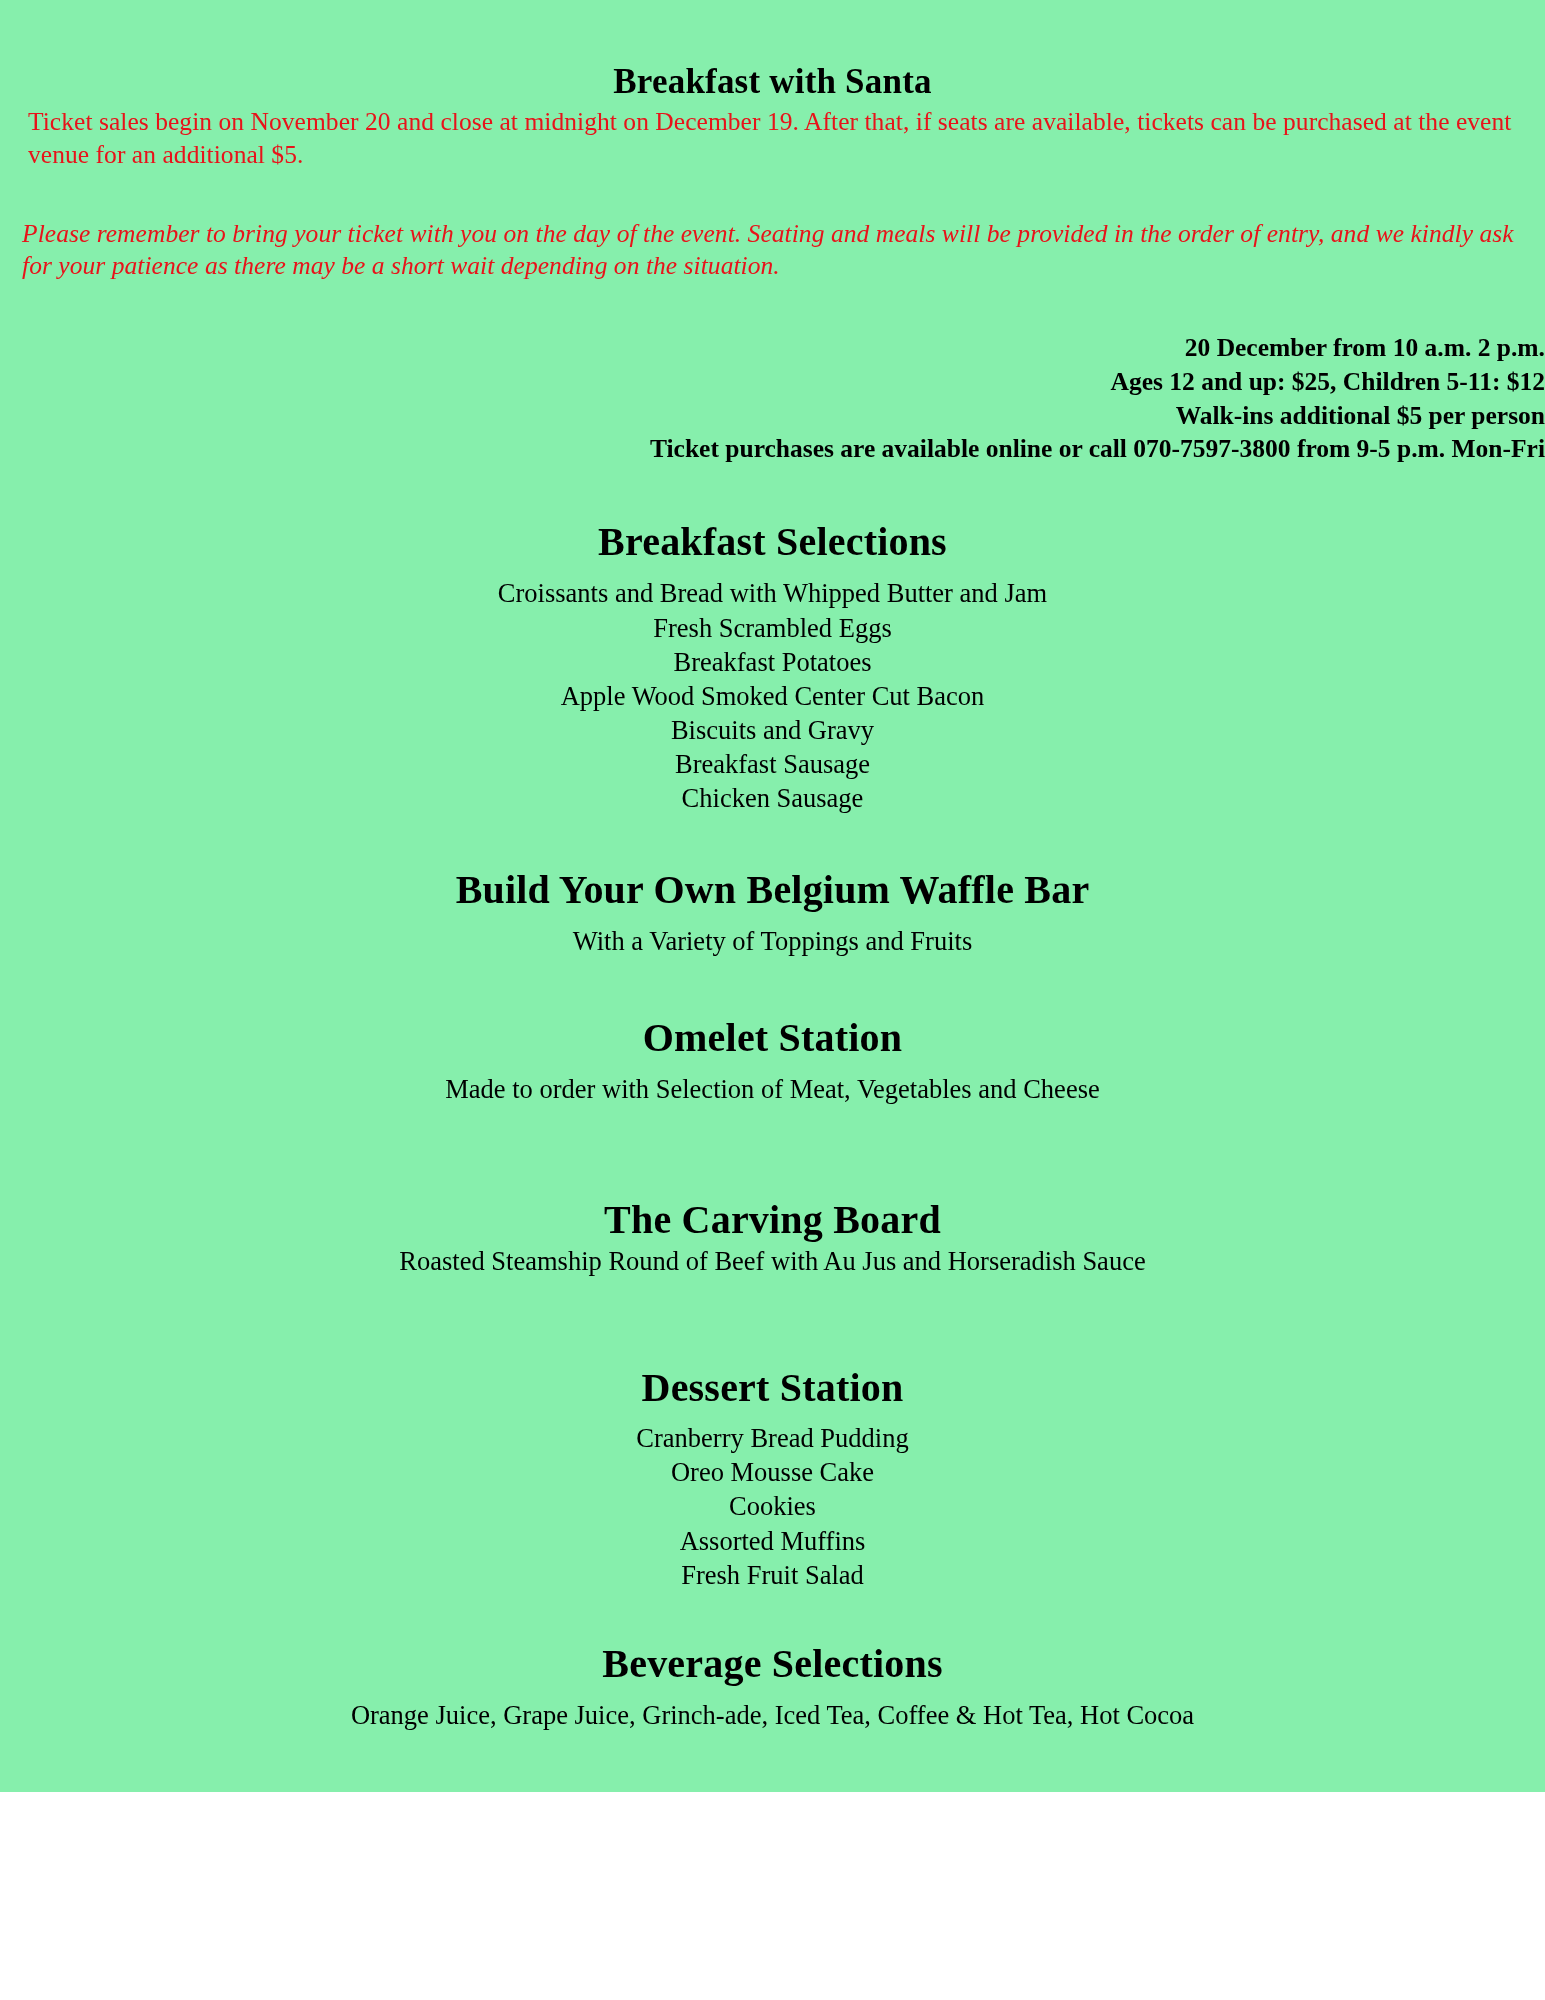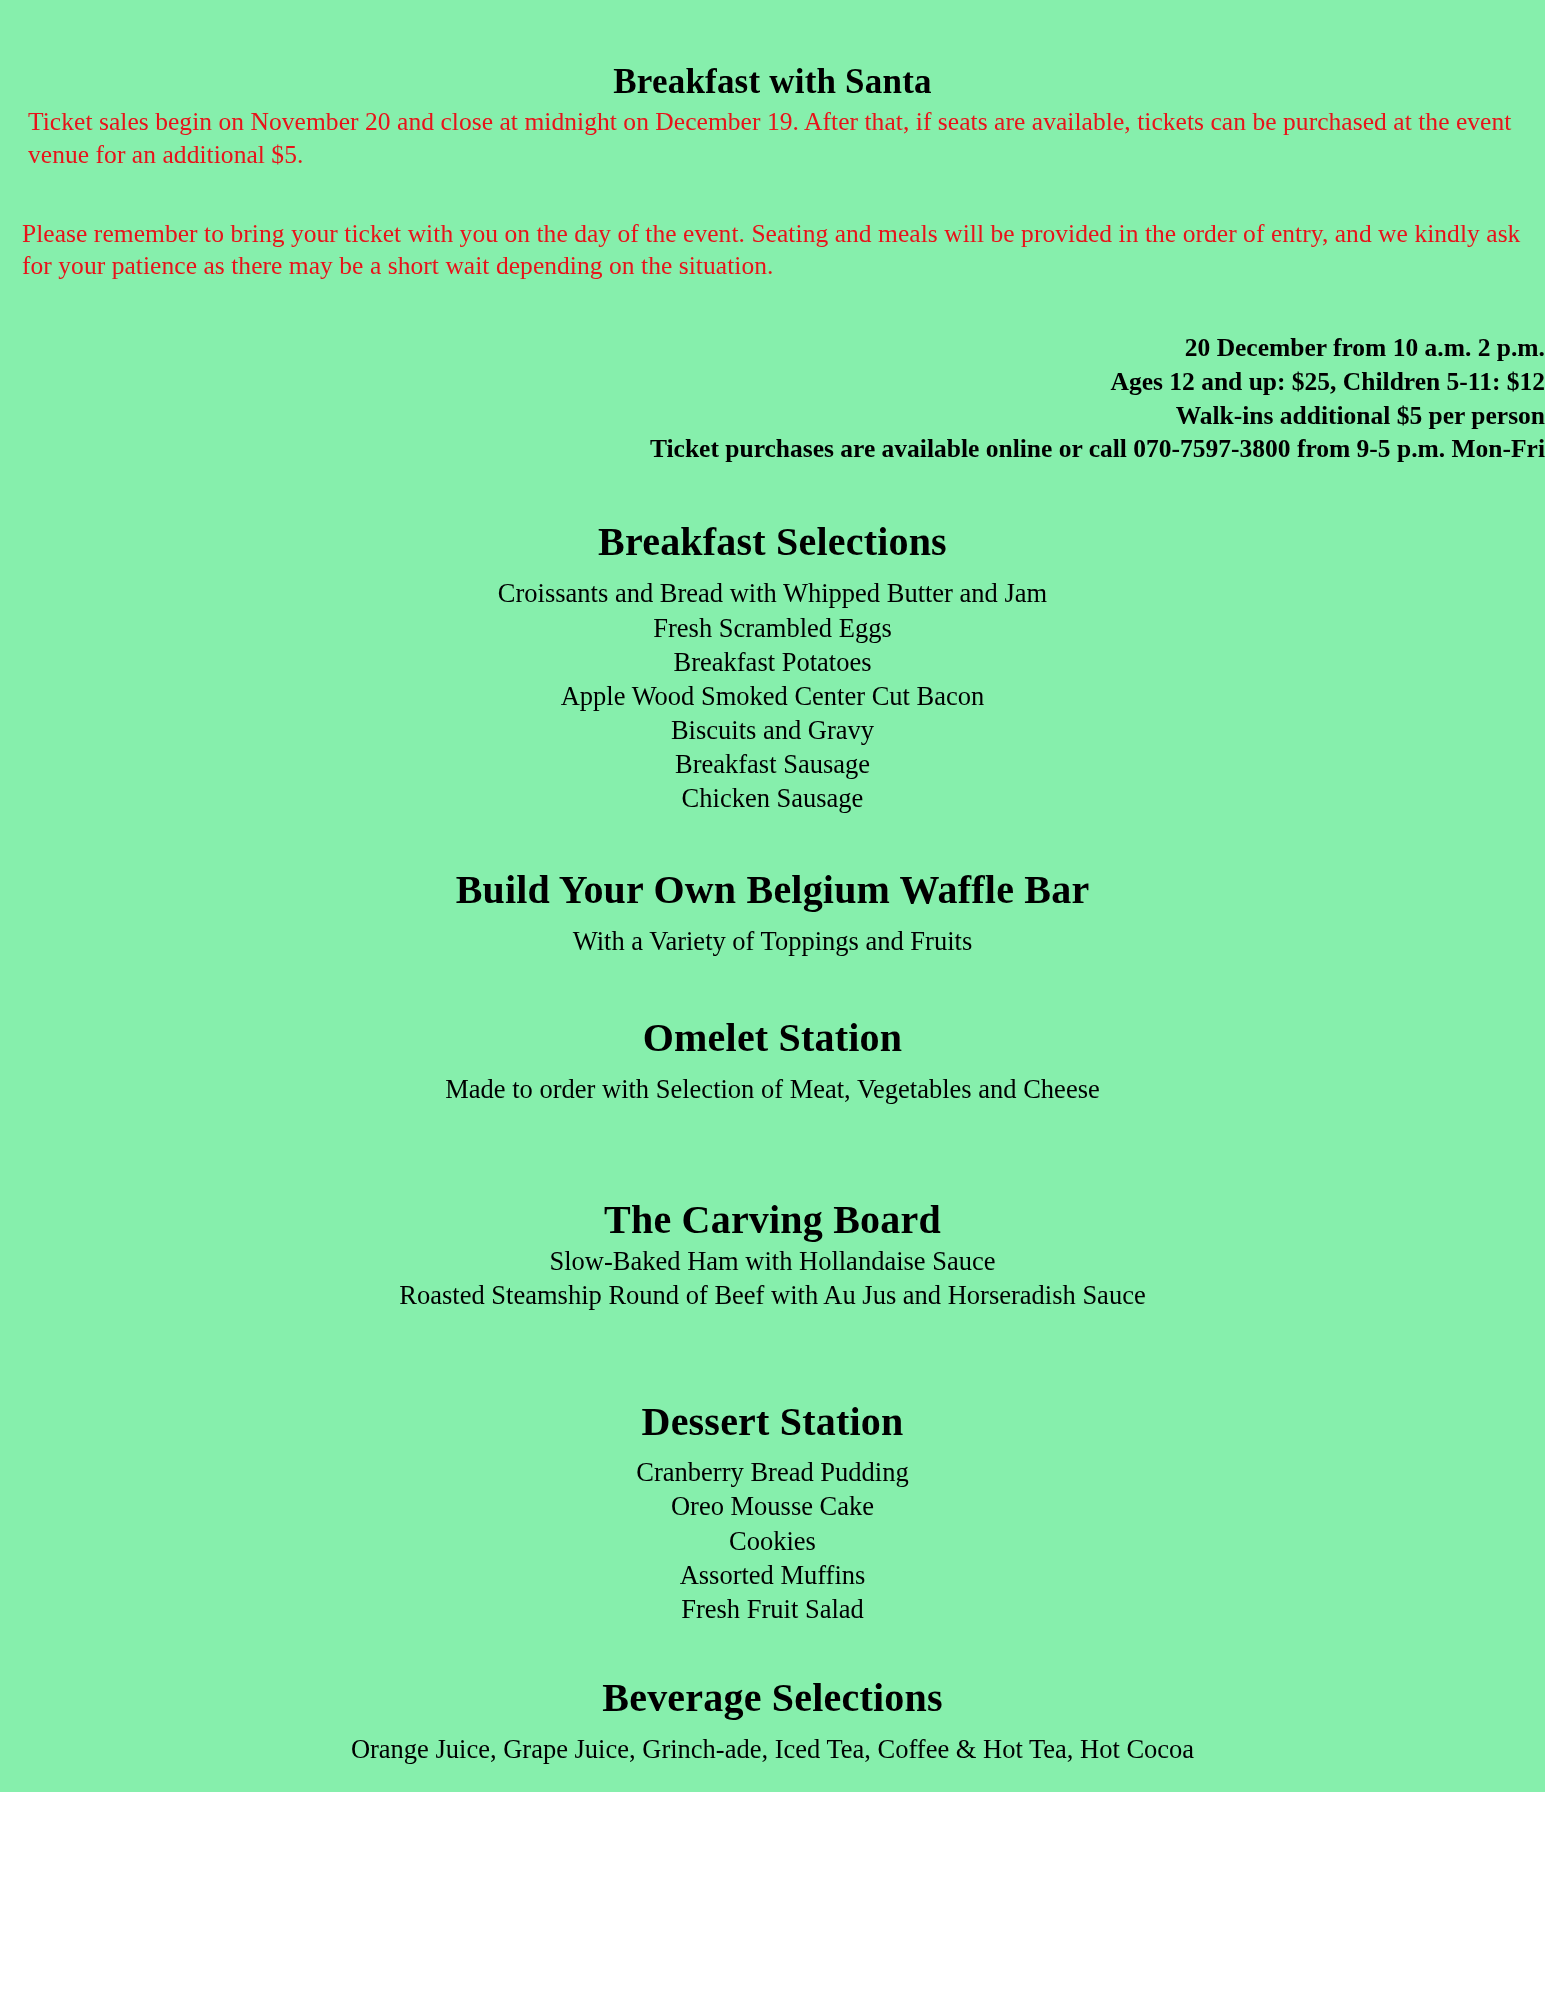--- a/index.html
+++ b/index.html
@@ -41,20 +41,21 @@
     font-size: 25.5px;
     line-height: 1.28;
     margin: 0;
     padding: 4px 28px 0 28px;
     letter-spacing: 0.05px;
   }
   .notice.second {
     padding-top: 46px;
     padding-left: 22px;
     padding-right: 22px;
+    font-style: italic;
   }
 
   .event-details {
     text-align: right;
     font-weight: bold;
     font-size: 25.5px;
     line-height: 1.33;
     margin: 0;
     padding-top: 48px;
   }
@@ -144,21 +145,20 @@
   </div>
 
   <div class="section sec-omelet">
     <h2 class="section-title">Omelet Station</h2>
     <p class="section-sub">Made to order with Selection of Meat, Vegetables and Cheese</p>
   </div>
 
   <div class="section sec-carving">
     <h2 class="section-title">The Carving Board</h2>
     <ul class="section-items">
-      <li>Slow-Baked Ham with Hollandaise Sauce</li>
       <li>Roasted Steamship Round of Beef with Au Jus and Horseradish Sauce</li>
     </ul>
   </div>
 
   <div class="section sec-dessert">
     <h2 class="section-title">Dessert Station</h2>
     <ul class="section-items">
       <li>Cranberry Bread Pudding</li>
       <li>Oreo Mousse Cake</li>
       <li>Cookies</li>

